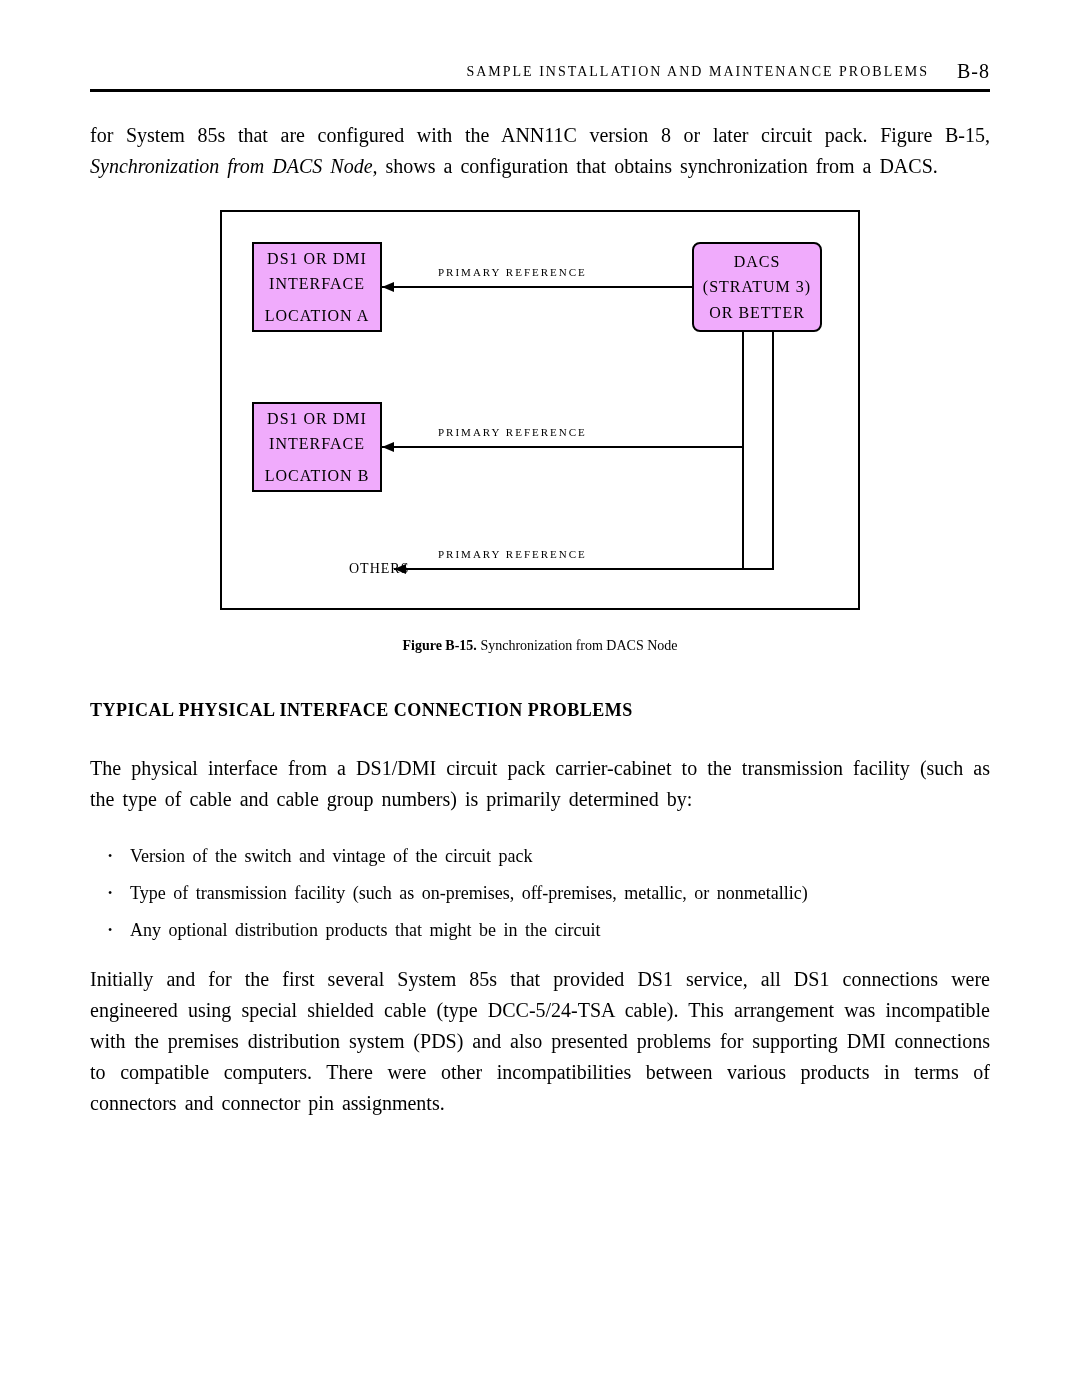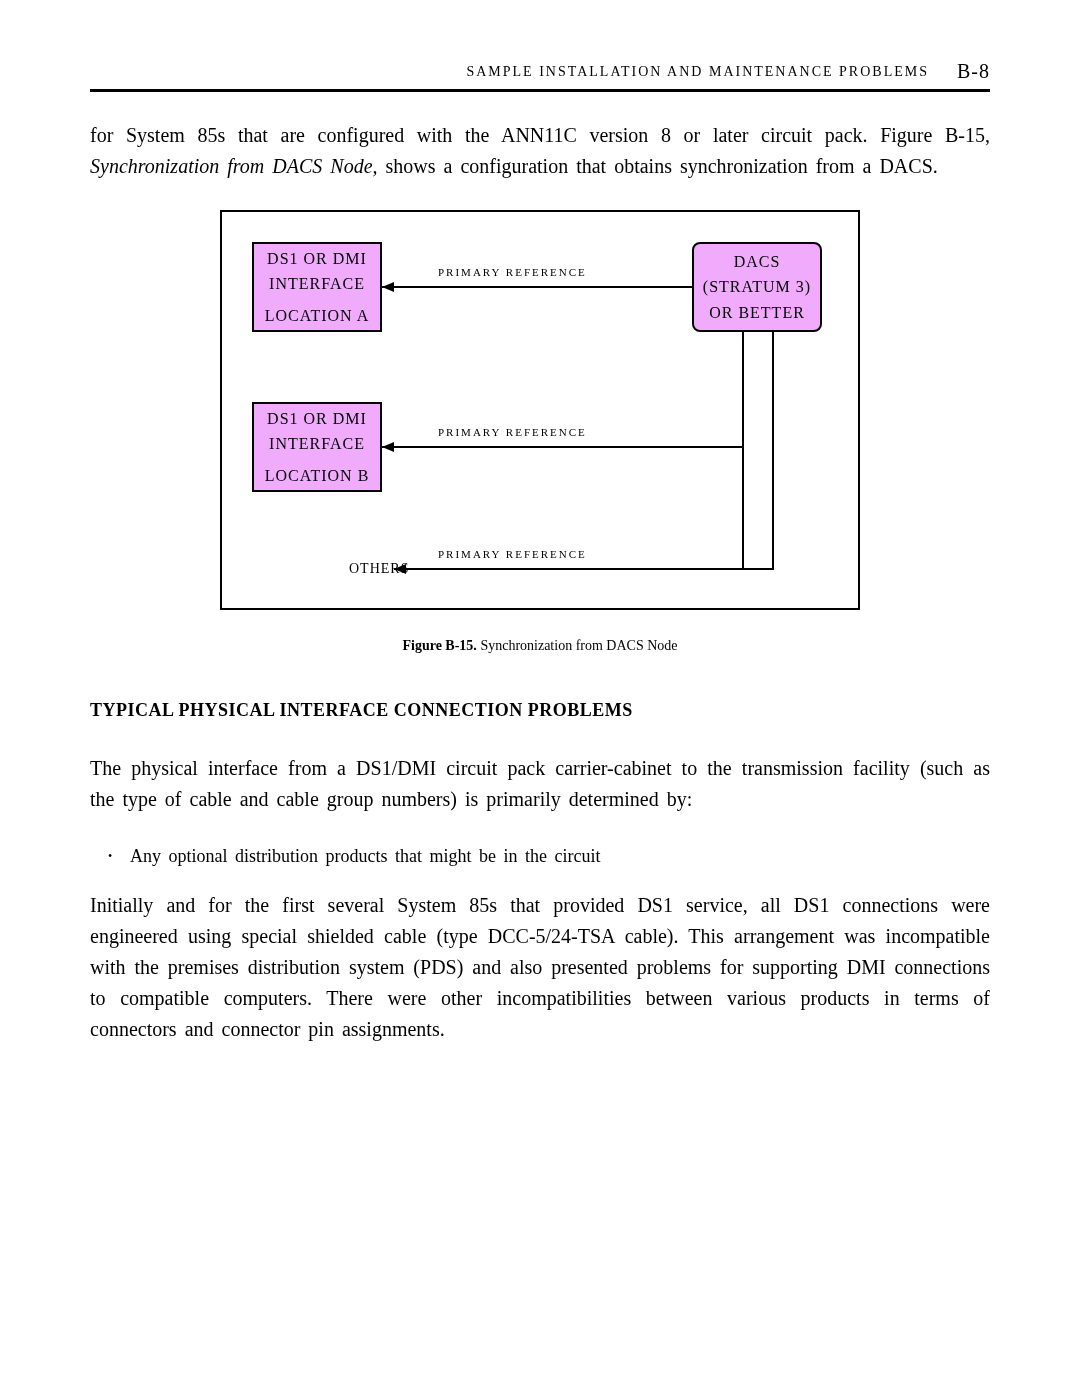--- a/index.html
+++ b/index.html
@@ -170,16 +170,18 @@
 
 <p class="caption">
   <span class="bold">Figure B-15.</span><span> Synchronization  from  DACS  Node</span>
 </p>
 
 <h2 class="h2">TYPICAL PHYSICAL INTERFACE CONNECTION PROBLEMS</h2>
 
 <p class="para">The  physical  interface  from  a  DS1/DMI  circuit  pack  carrier-cabinet  to  the  transmission  facility  (such as  the  type  of  cable  and  cable  group  numbers)  is  primarily  determined  by:</p>
 
 <ul class="bullets">
+  <li>Version  of  the  switch  and  vintage  of  the  circuit  pack</li>
+  <li>Type  of  transmission  facility  (such  as  on-premises,  off-premises,  metallic,  or  nonmetallic)</li>
   <li>Any  optional  distribution  products  that  might  be  in  the  circuit</li>
 </ul>
 
 <p class="para">Initially  and  for  the  first  several  System  85s  that  provided  DS1  service,  all  DS1  connections  were engineered  using  special  shielded  cable  (type  DCC-5/24-TSA  cable).  This  arrangement  was incompatible  with  the  premises  distribution  system  (PDS)  and  also  presented  problems  for  supporting DMI  connections  to  compatible  computers.  There  were  other  incompatibilities  between  various products  in  terms  of  connectors  and  connector  pin  assignments.</p>
 
 </body></html>

